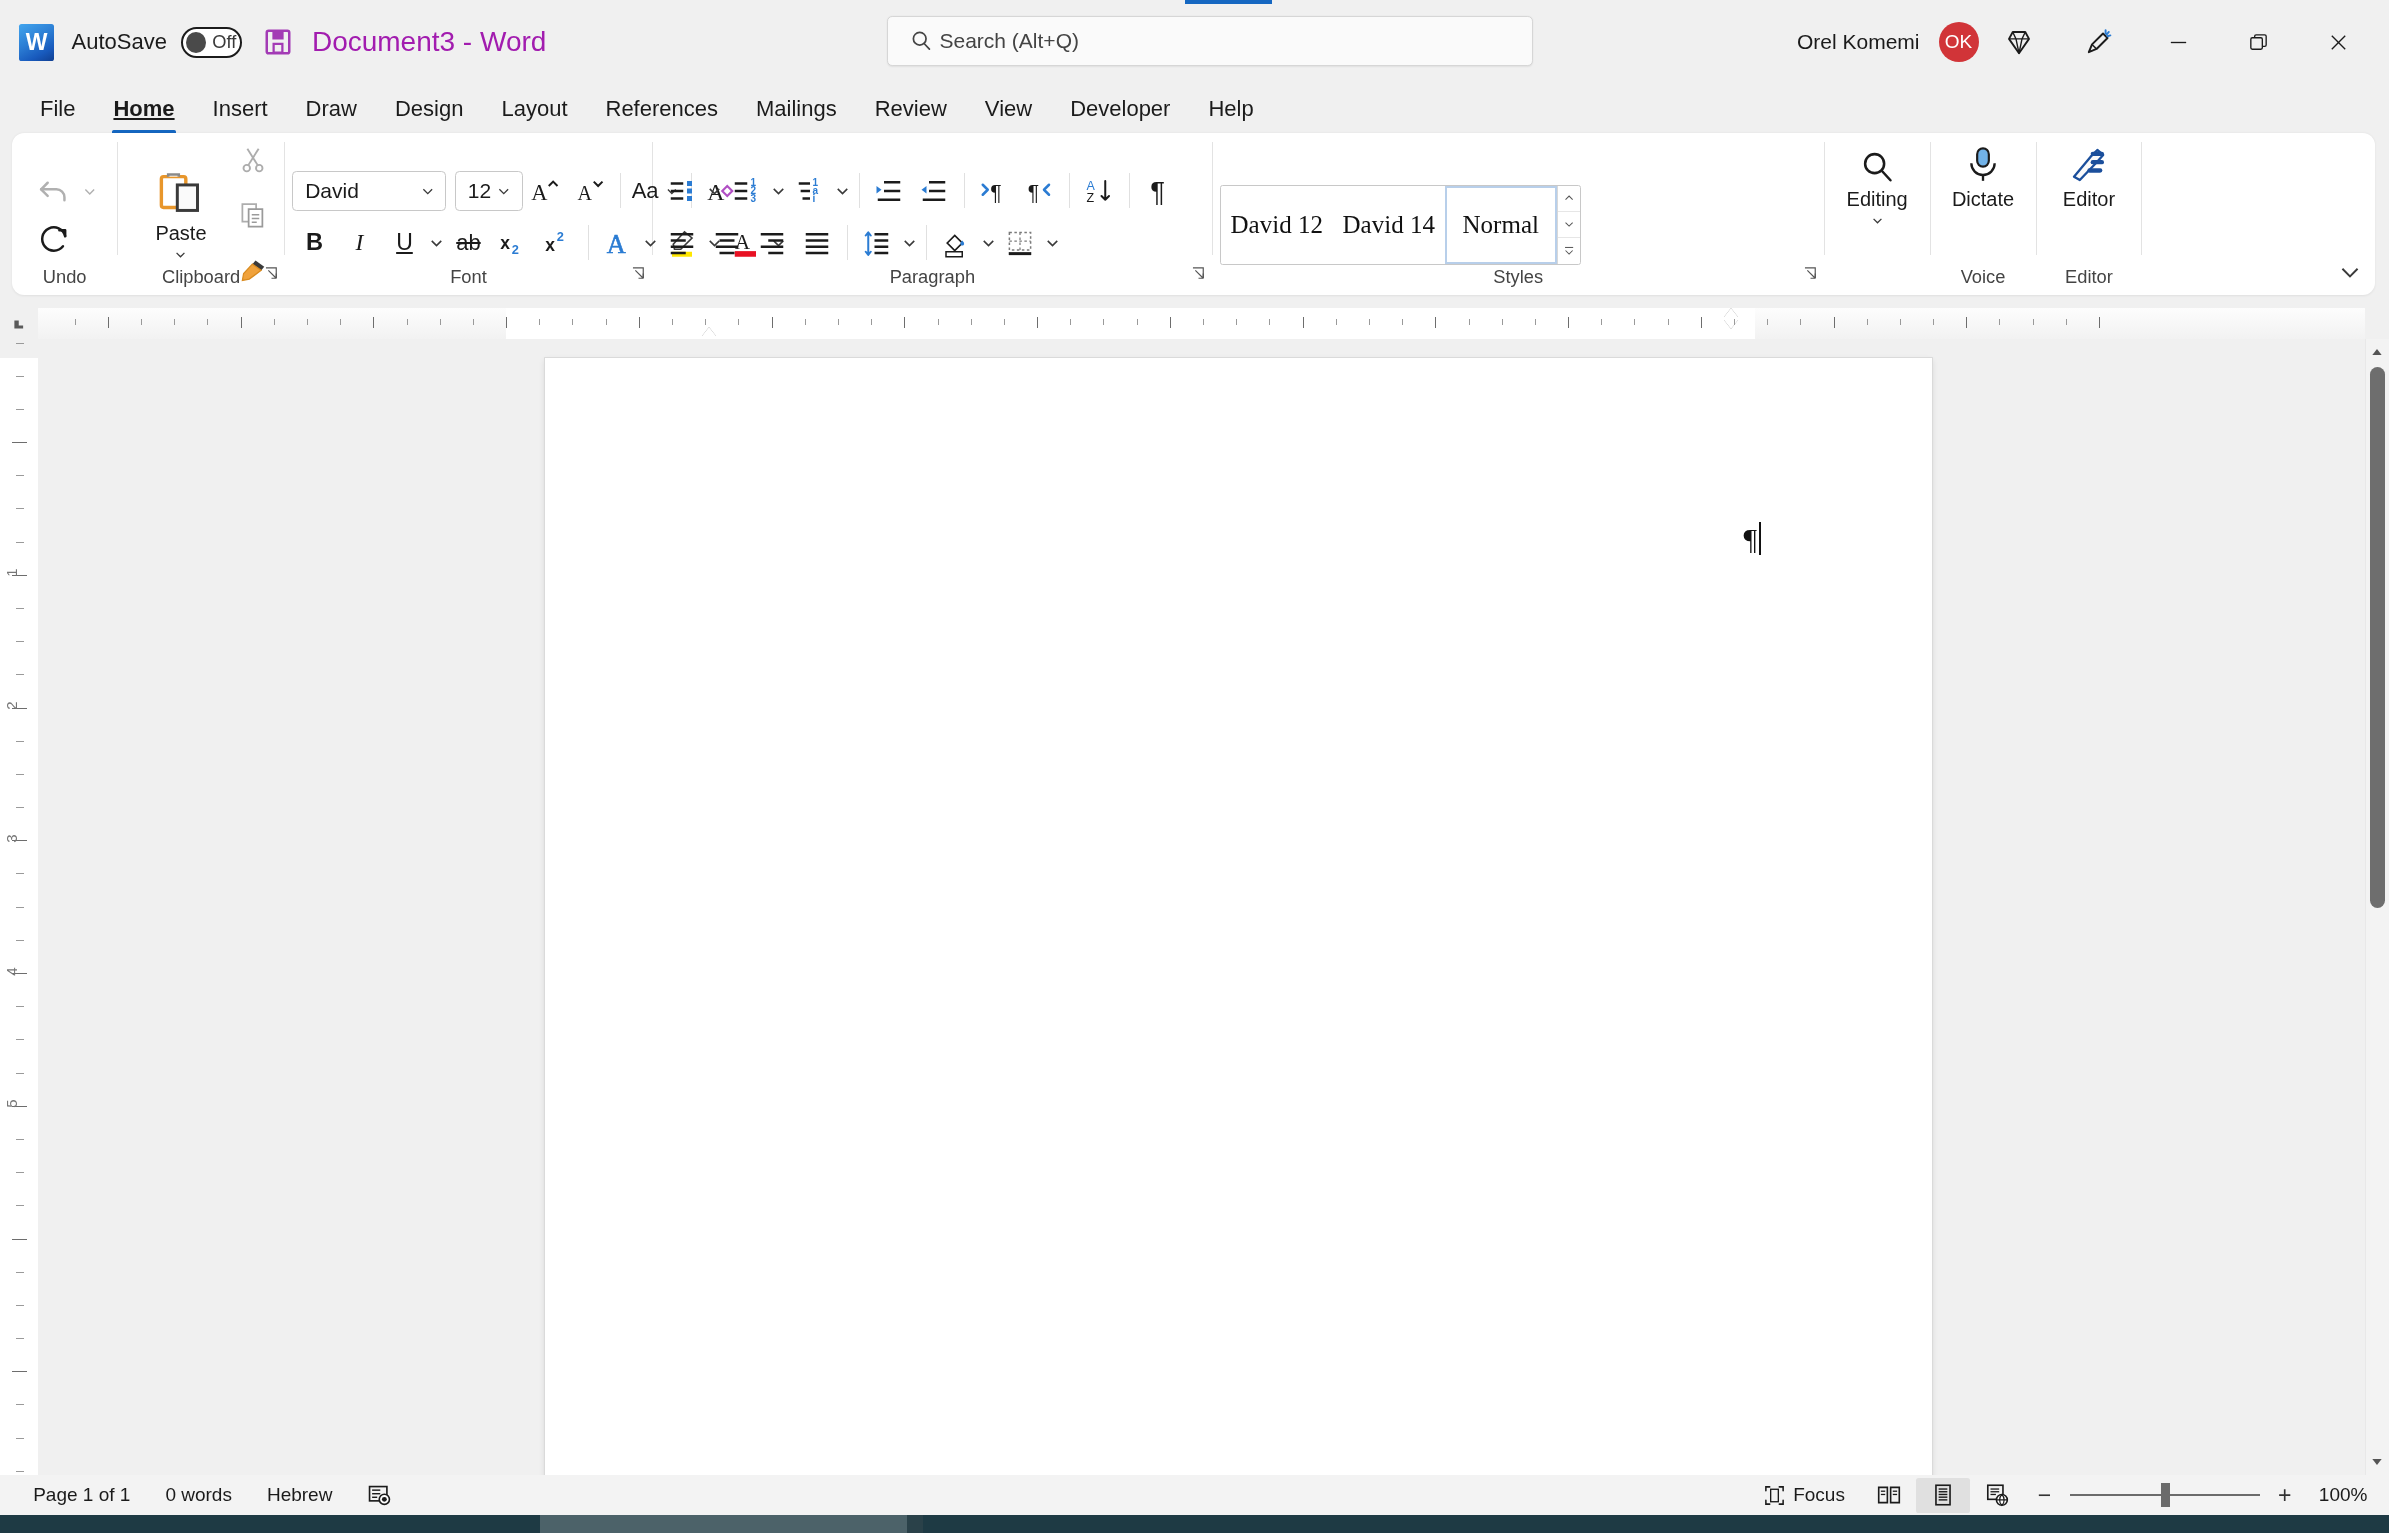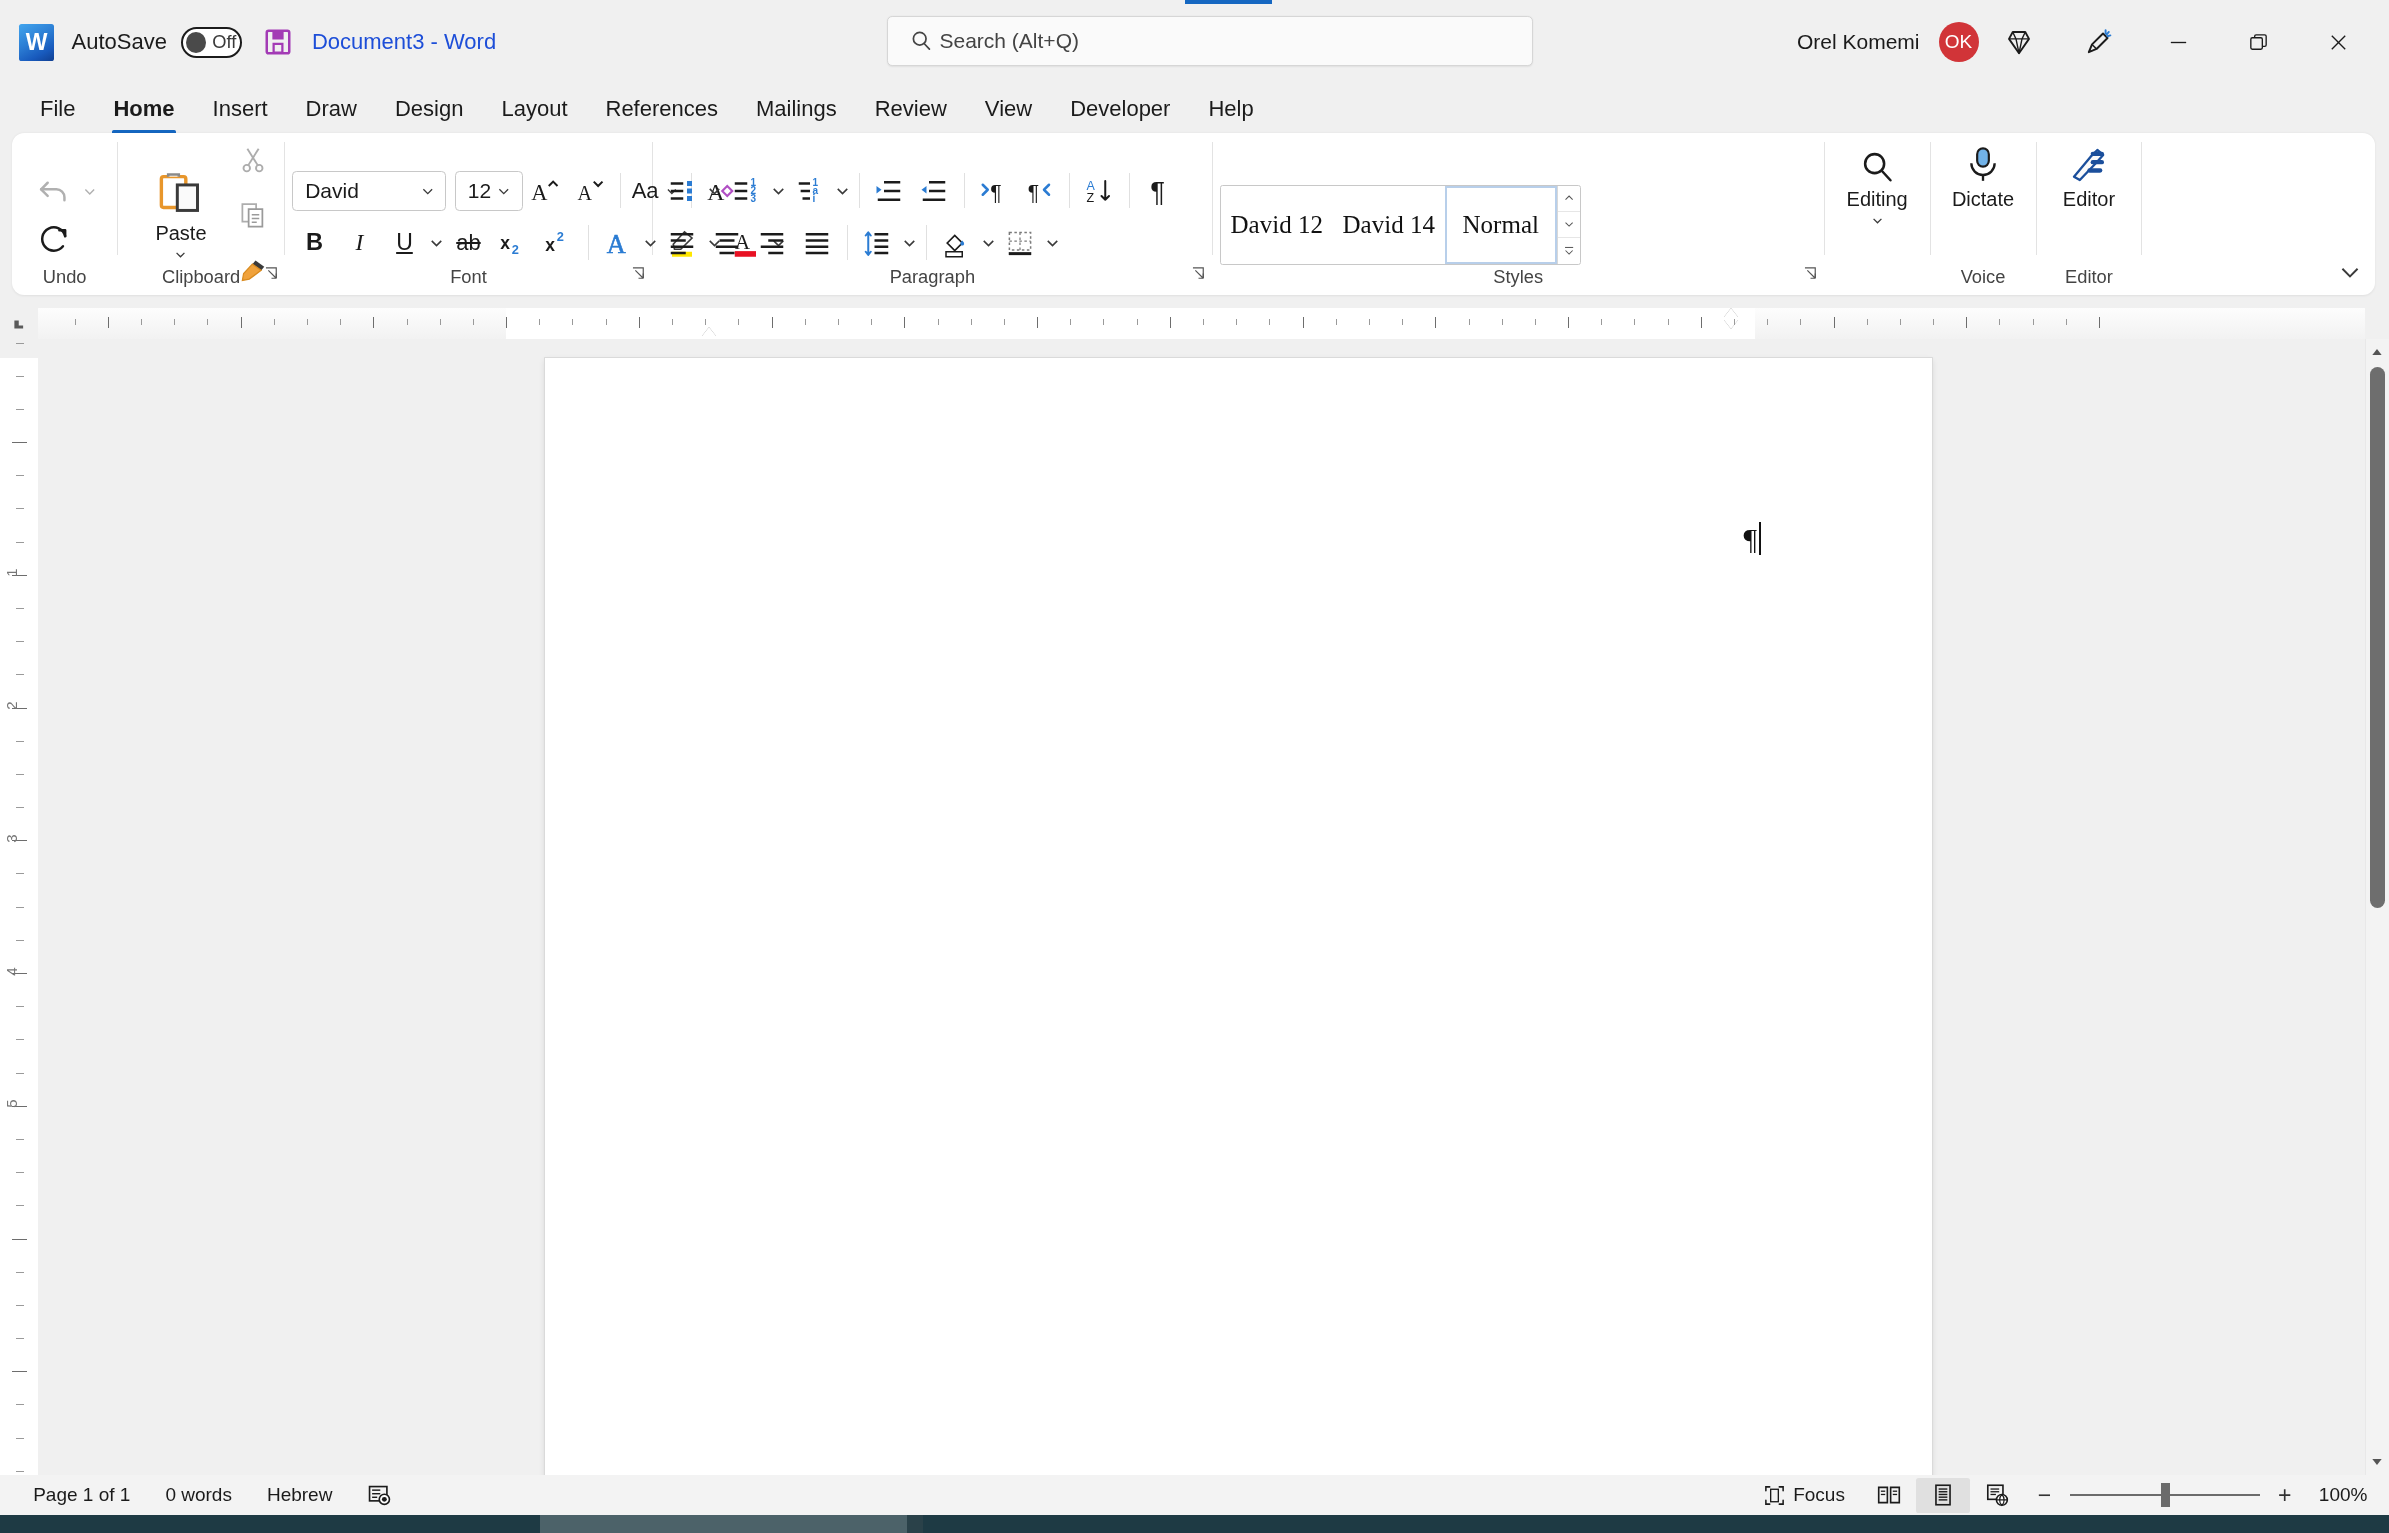--- a/index.html
+++ b/index.html
@@ -22,42 +22,42 @@
   }
   .word-logo span { color:#fff; font-weight: bold; font-size: 23px; font-family:"Liberation Sans",sans-serif; line-height:1; }
   .autosave-label { font-size: 22px; color: #1b1b1b; margin-right: 14px; }
   .toggle {
     width: 61px; height: 31px; border-radius: 15.7px; border: 2.6px solid #1b1b1b;
     background: #fff; display: flex; align-items: center; padding: 0 3.5px; position: relative;
   }
   .toggle .knob { width: 21px; height: 21px; border-radius: 50%; background: #4a4a4a; }
   .toggle .off { font-size: 18.3px; color: #3a3a3a; margin-left: 6.1px; }
   .save-icon { margin: 0 19px 0 21px; display:flex; align-items:center;}
-  .doc-title { font-size: 22px; color: #1d4ed8; }
+  .doc-title { font-size: 28px; color: #a21caf; }
 
   .search-wrap { position: absolute; left: 887px; top: 15.7px; width: 646px; }
   .searchbox {
     height: 50px; background: #fafafa; border: 0.9px solid #d6d6d6; border-radius: 5.2px;
     display: flex; align-items: center; padding-left: 21px; box-shadow: 0 0.9px 1.7px rgba(0,0,0,.07);
   }
   .searchbox .placeholder { font-size: 21px; color: #444; margin-left: 6px; }
   .topfocus { position:absolute; left:1185px; top:0; width:87px; height:4.4px; background:#1567c1; }
 
   .tb-right { position: absolute; right: 0; top: 0; height: 84px; display: flex; align-items: center; padding-right: 10.5px; gap: 0; }
   .user-name { font-size: 21px; color: #1b1b1b; margin-right: 19px; }
   .avatar { width: 40px; height: 40px; border-radius: 50%; background: #d13438; color: #fff;
             display: flex; align-items: center; justify-content: center; font-size: 19px; }
   .tb-icon-btn { width: 80px; height: 63px; display: flex; align-items: center; justify-content: center; }
   .win-btn { width: 80px; height: 84px; display: flex; align-items: center; justify-content: center; }
 
   
   .tabsrow { height: 49px; display: flex; align-items: center; position: relative; flex: 0 0 49px; }
   .tabs { display: flex; align-items: center; padding-left: 21px; gap: 0; }
   .tab { font-size: 22px; color: #1b1b1b; padding: 3.5px 19px; position: relative; white-space: nowrap; }
-  .tab.active { font-weight: bold; }
+  .tab.active { font-weight: bold; text-decoration: underline; }
   .tab.active::after { content:""; position: absolute; left: 17.5px; right: 17.5px; bottom: -9.6px; height: 4.4px; background: #1567c1; border-radius:1.7px;}
   .tabsrow-right { position: absolute; right: 19px; top: 0; height: 49px; display: flex; align-items: center; gap: 14px; }
   .comments-btn {
     height: 40px; background: #fff; border: 0.9px solid #e0e0e0; border-radius: 5.2px;
     display: flex; align-items: center; padding: 0 14px; gap: 10.5px; font-size: 21px; font-weight: bold; color: #1b1b1b;
     box-shadow: 0 0.9px 1.7px rgba(0,0,0,.06);
   }
   .share-btn {
     height: 42px; background: #2b579a; border-radius: 5.2px; display:flex; align-items:center;
     padding: 0 19px; gap: 10.5px; color: #fff; font-size: 22px; font-weight: bold;

